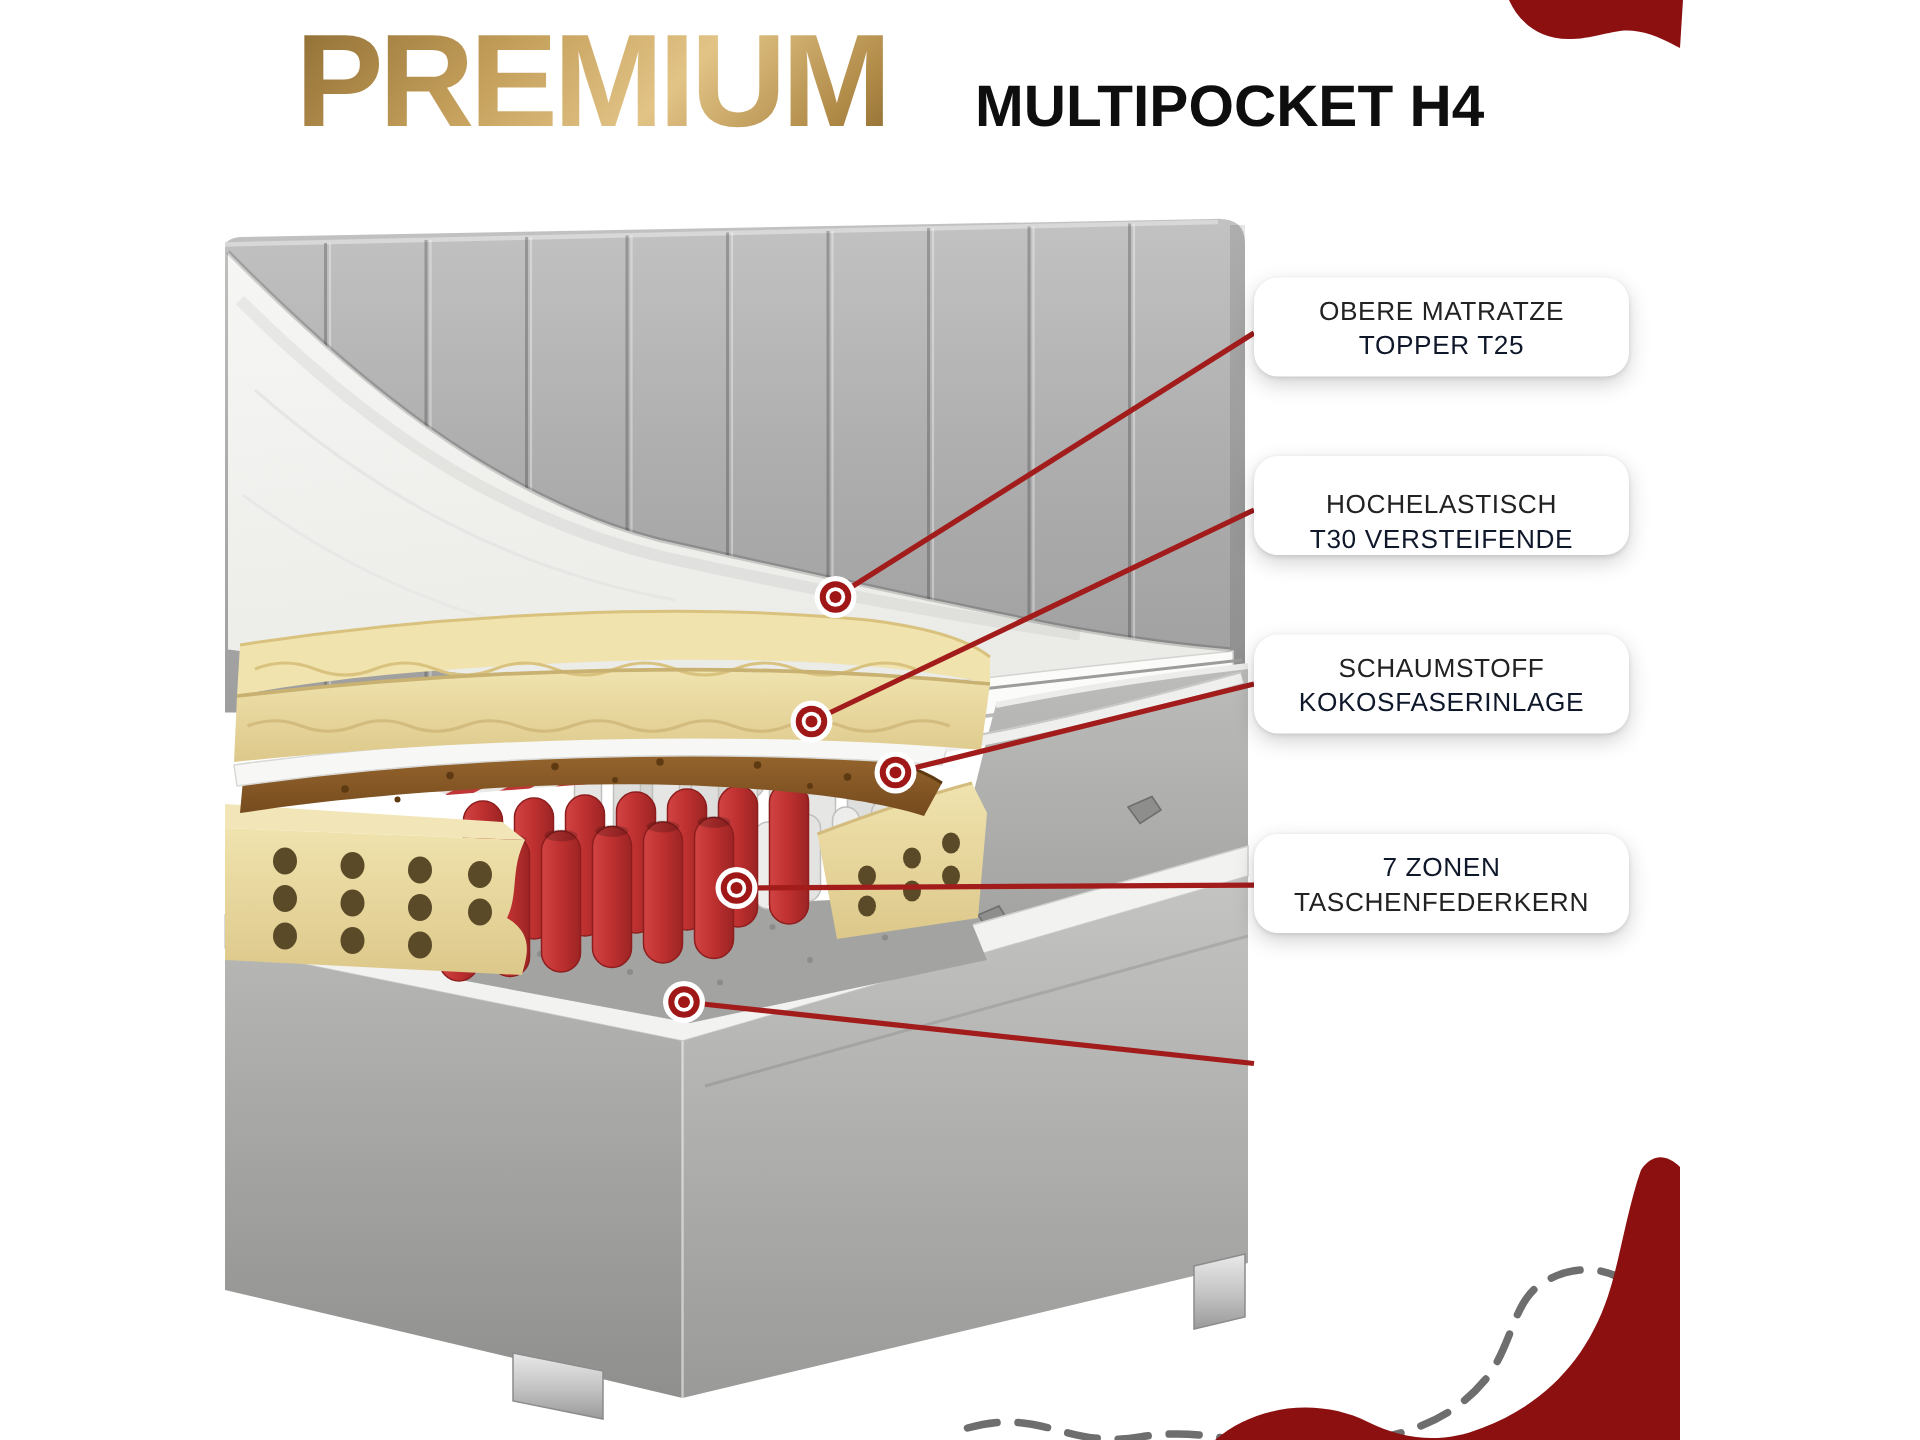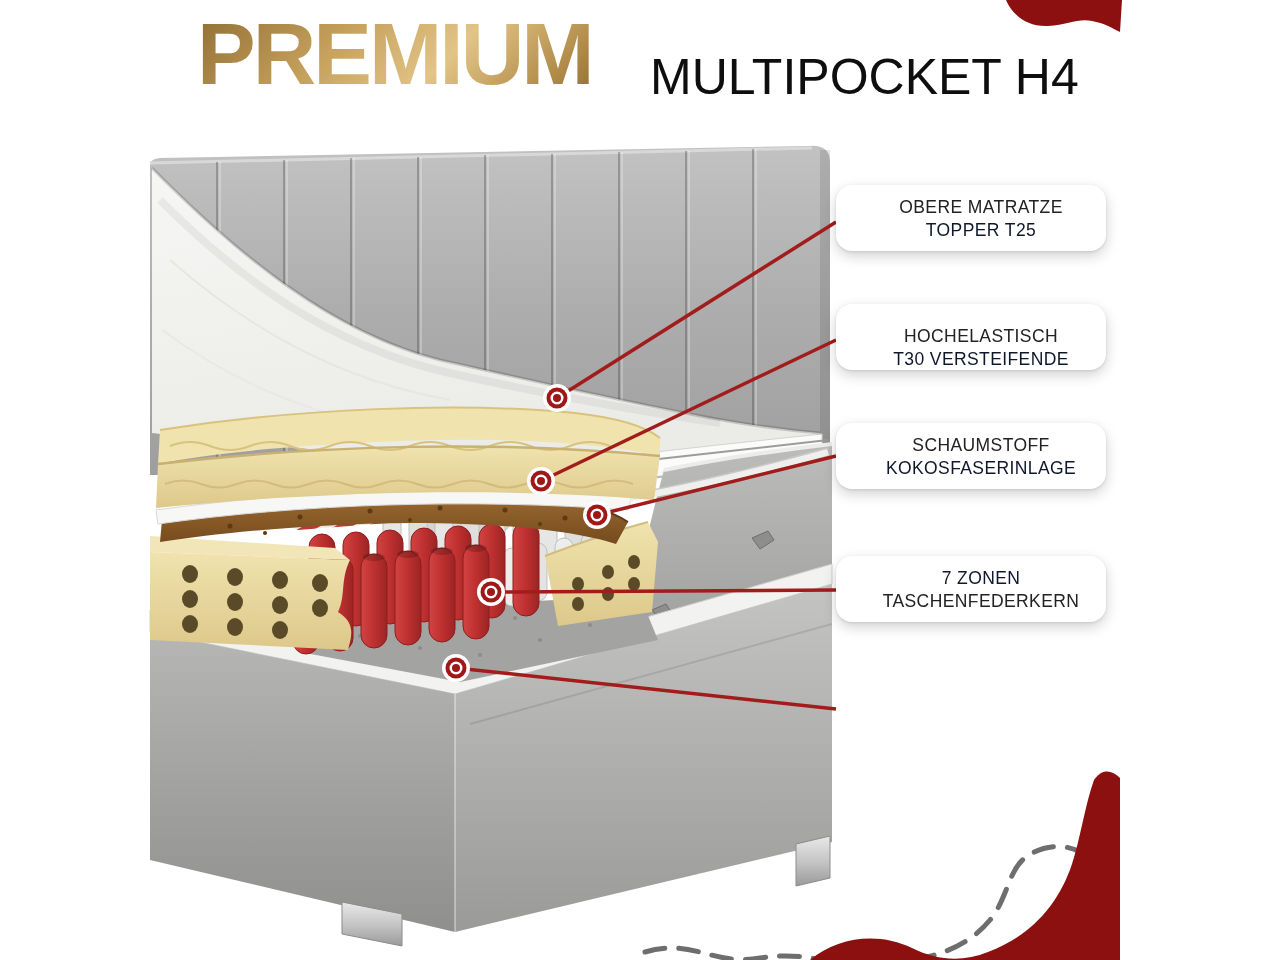--- a/index.html
+++ b/index.html
@@ -11,31 +11,31 @@
   
   .title-gold{
     position:absolute;left:197px;top:10px;
     font-size:88px;font-weight:800;letter-spacing:-3px;line-height:1;
     background:linear-gradient(135deg,#8F6D33 0%,#C5A05C 35%,#E2C487 62%,#B08A47 88%,#8F6D33 100%);
     -webkit-background-clip:text;background-clip:text;color:transparent;
     white-space:nowrap;
   }
   .title-black{
     position:absolute;left:650px;top:52px;
-    font-size:50px;font-weight:400;letter-spacing:0px;line-height:1;
+    font-size:39px;font-weight:700;letter-spacing:0px;line-height:1;
     color:#0E0E0E;white-space:nowrap;text-align:center;
   }
 
   
   .card{
     position:absolute;left:836px;width:250px;height:66px;
     background:#ffffff;border-radius:16px;
     box-shadow:0 5px 14px rgba(0,0,0,0.18), 0 1px 3px rgba(0,0,0,0.10);
     display:flex;flex-direction:column;align-items:center;justify-content:center;
-    gap:1px;z-index:5;padding-left:20px;
+    gap:1px;z-index:5;
   }
   .card span{display:block;text-align:center;font-size:17.5px;letter-spacing:0.4px;
     line-height:22px;color:#222222;}
   .card span.gold{color:#0f172a;font-weight:400;}
   .card span.dark{color:#222222;font-weight:400;}
 </style>
 </head>
 <body>
 
 <div class="stage">

